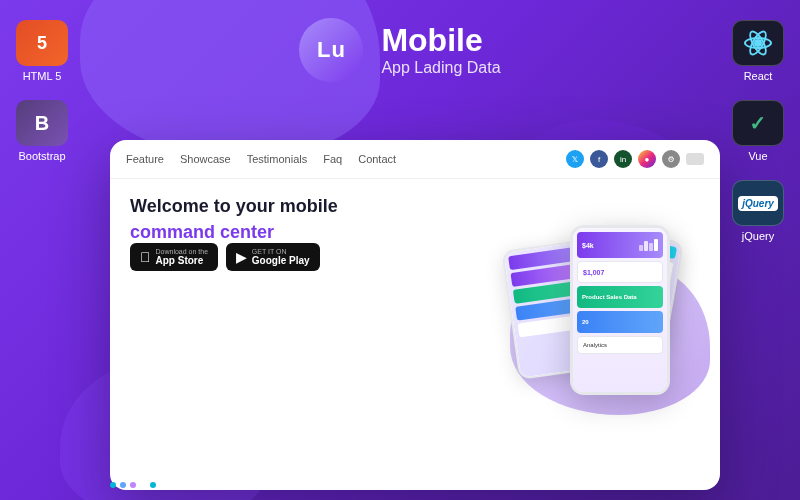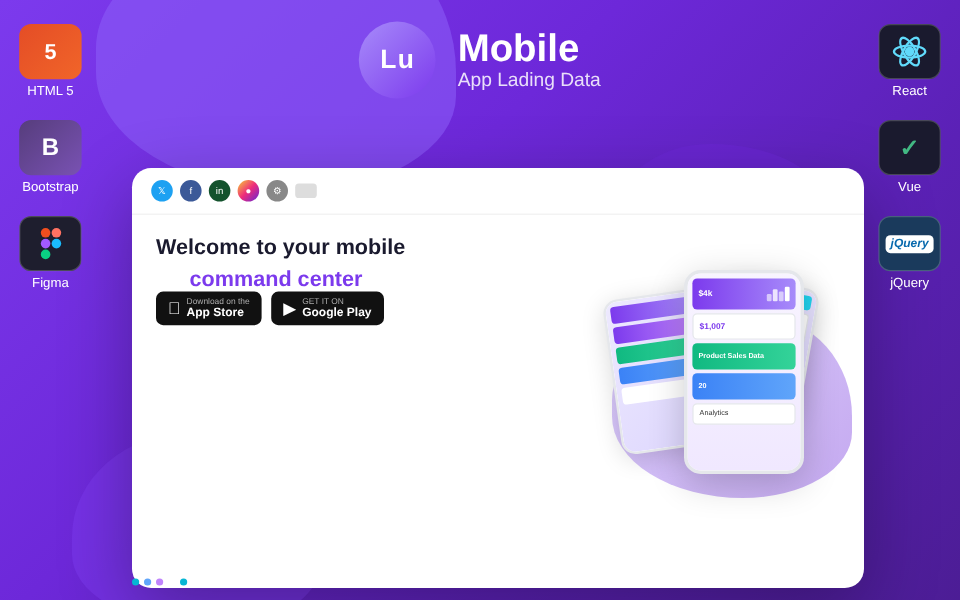--- a/index.html
+++ b/index.html
@@ -234,21 +234,20 @@
       font-size: 18px;
       font-weight: 700;
       color: #1a1a2e;
       line-height: 1.3;
       margin-bottom: 4px;
     }
     .card-headline-accent {
       color: #7c3aed;
       font-size: 18px;
       font-weight: 700;
-      margin-left: 28px;
     }
     .card-description {
       font-size: 11px;
       color: #666;
       line-height: 1.5;
       margin-bottom: 14px;
       max-width: 220px;
     }
 
     
@@ -522,38 +521,20 @@
       <span class="html5-shield">5</span>
     </div>
     <span class="tech-icon-label">HTML 5</span>
   </div>
   <div class="tech-icon">
     <div class="tech-icon-badge badge-bootstrap">
       <span class="bootstrap-b">B</span>
     </div>
     <span class="tech-icon-label">Bootstrap</span>
   </div>
-  <div class="tech-icon">
-    <div class="tech-icon-badge badge-figma">
-      <div class="figma-icon">
-        <div class="figma-row">
-          <div class="figma-dot fd1"></div>
-          <div class="figma-dot fd2"></div>
-        </div>
-        <div class="figma-row">
-          <div class="figma-dot fd3"></div>
-          <div class="figma-dot fd4"></div>
-        </div>
-        <div class="figma-row">
-          <div class="figma-dot fd5"></div>
-        </div>
-      </div>
-    </div>
-    <span class="tech-icon-label">Figma</span>
-  </div>
 </div>
 
 <div class="tech-icons-right">
   <div class="tech-icon">
     <div class="tech-icon-badge badge-react">
       <div class="react-icon">
         <div class="react-circle"></div>
         <div class="react-orbit ro1"></div>
         <div class="react-orbit ro2"></div>
         <div class="react-orbit ro3"></div>
@@ -571,20 +552,27 @@
     <div class="tech-icon-badge badge-jquery" style="background:#1a3a5c;">
       <span class="jquery-icon">jQuery</span>
     </div>
     <span class="tech-icon-label">jQuery</span>
   </div>
 </div>
 
 <div class="main-card">
 
   <div class="card-nav">
+    <div class="card-nav-links">
+      <span class="card-nav-link">Feature</span>
+      <span class="card-nav-link">Showcase</span>
+      <span class="card-nav-link">Testimonials</span>
+      <span class="card-nav-link">Faq</span>
+      <span class="card-nav-link">Contact</span>
+    </div>
     <div class="card-nav-socials">
       <div class="social-icon si-twitter">𝕏</div>
       <div class="social-icon si-facebook">f</div>
       <div class="social-icon si-linkedin">in</div>
       <div class="social-icon si-insta">●</div>
       <div class="social-icon si-gear">⚙</div>
       <div class="social-icon si-square"></div>
     </div>
   </div>
 

